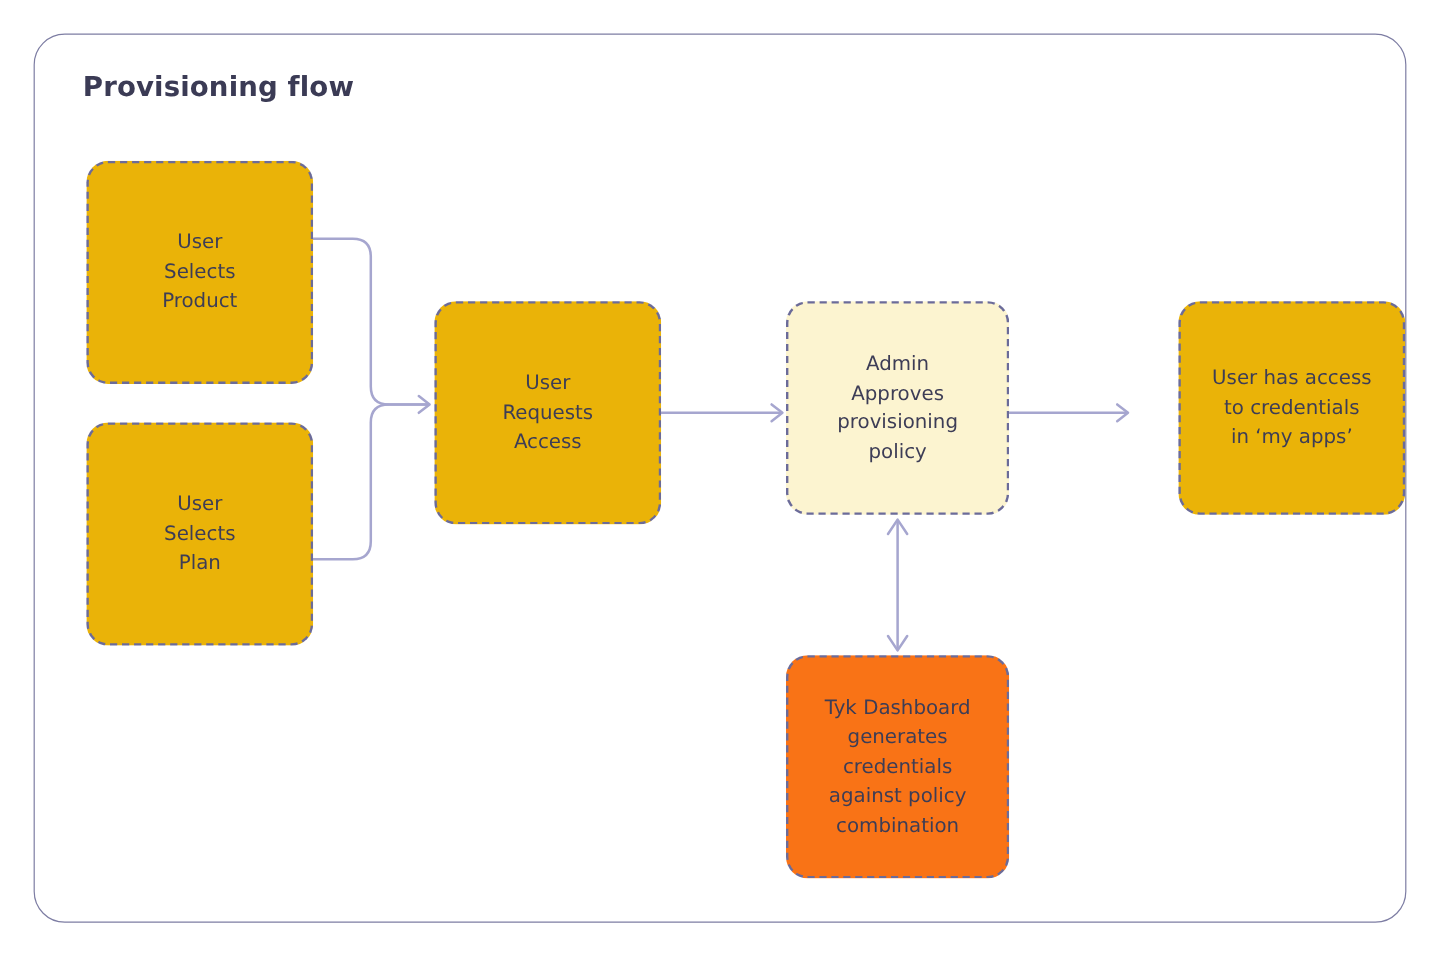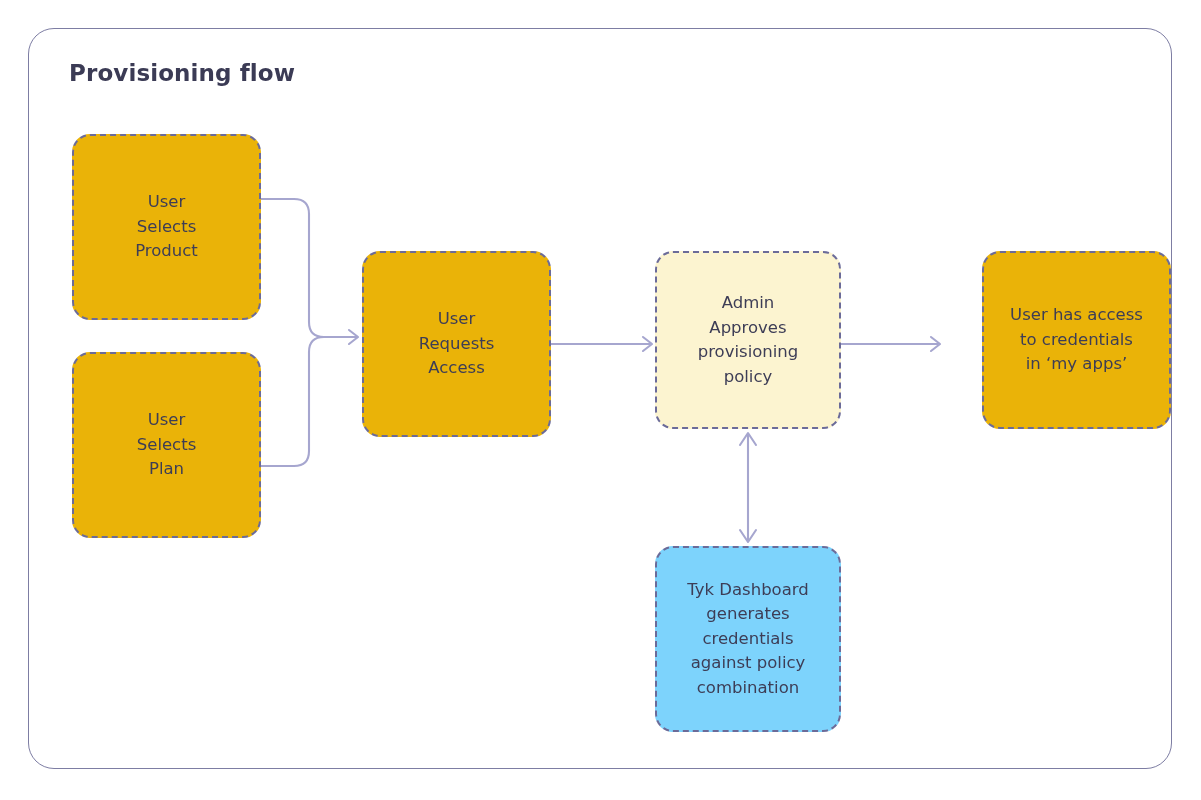--- a/index.html
+++ b/index.html
@@ -59,21 +59,21 @@
     font-size: 16.5px;
     line-height: 24.5px;
     padding: 6px 10px;
   }
   .node .label {
     white-space: pre-line;
     display: block;
   }
   .node.lavender { background: #eab308; }
   .node.yellow   { background: #fcf4d0; }
-  .node.teal     { background: #7dd3fc; }
+  .node.teal     { background: #f97316; }
 
   
   #node-user-selects-product { left: 72px;  top: 134px; width: 189px; height: 186px; }
   #node-user-selects-plan    { left: 72px;  top: 352px; width: 189px; height: 186px; }
   #node-user-requests-access { left: 362px; top: 251px; width: 189px; height: 186px; }
   #node-admin-approves       { left: 655px; top: 251px; width: 186px; height: 178px; }
   #node-user-has-access      { left: 943px; top: 251px; width: 189px; height: 178px; margin-left: 39px; }
   #node-tyk-dashboard        { left: 655px; top: 546px; width: 186px; height: 186px; }
 
   

